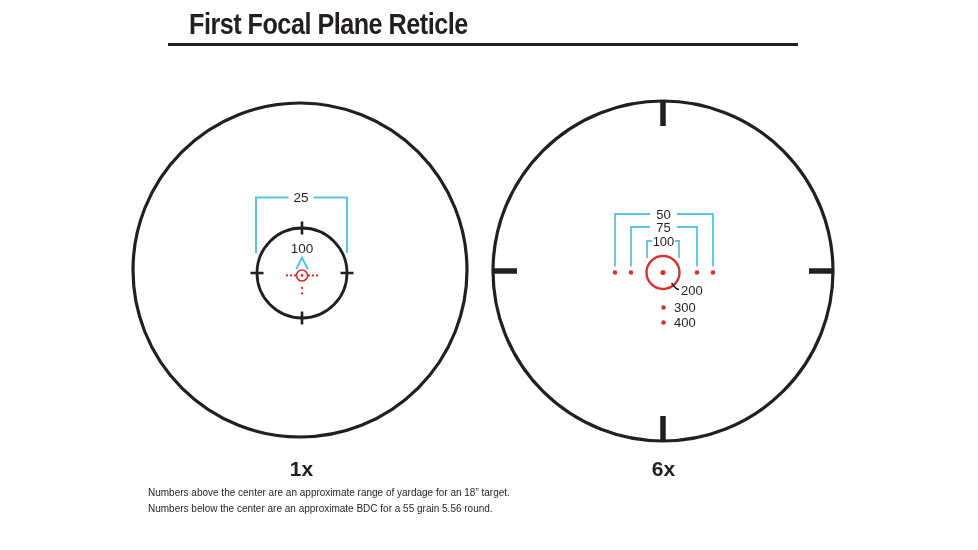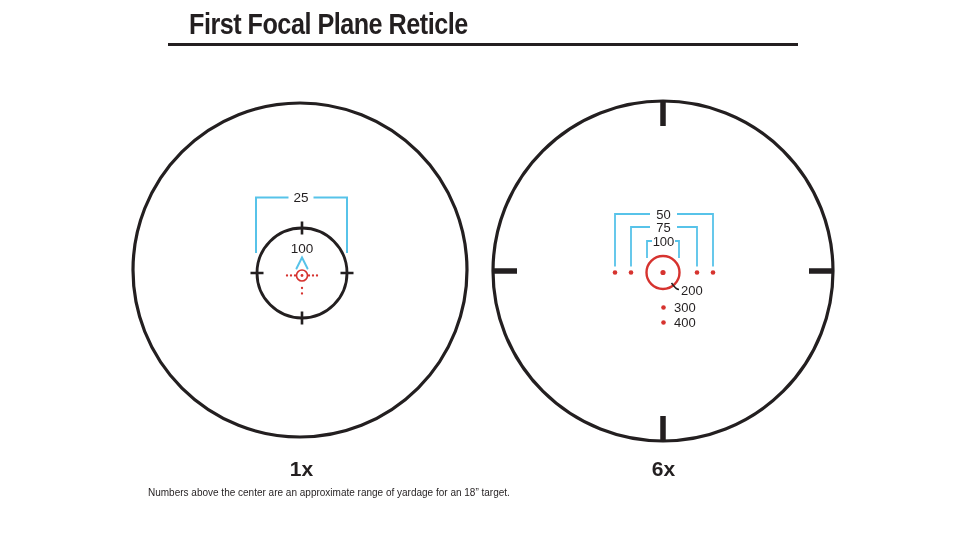--- a/index.html
+++ b/index.html
@@ -115,15 +115,16 @@
 
       <circle cx="663.5" cy="322.5" r="2.3" class="fill-red"></circle>
       <text x="674" y="327" text-anchor="start" font-size="13" class="diagram-label">400</text>
 
       <text x="663.5" y="476" text-anchor="middle" font-size="21" class="diagram-label mag-label">6x</text>
     </g>
   </svg>
 
   <div class="footer">
     <div>Numbers above the center are an approximate range of yardage for an 18” target.</div>
+    <div>Numbers below the center are an approximate BDC for a 55 grain 5.56 round.</div>
   </div>
 
 </div>
 
 </body></html>

